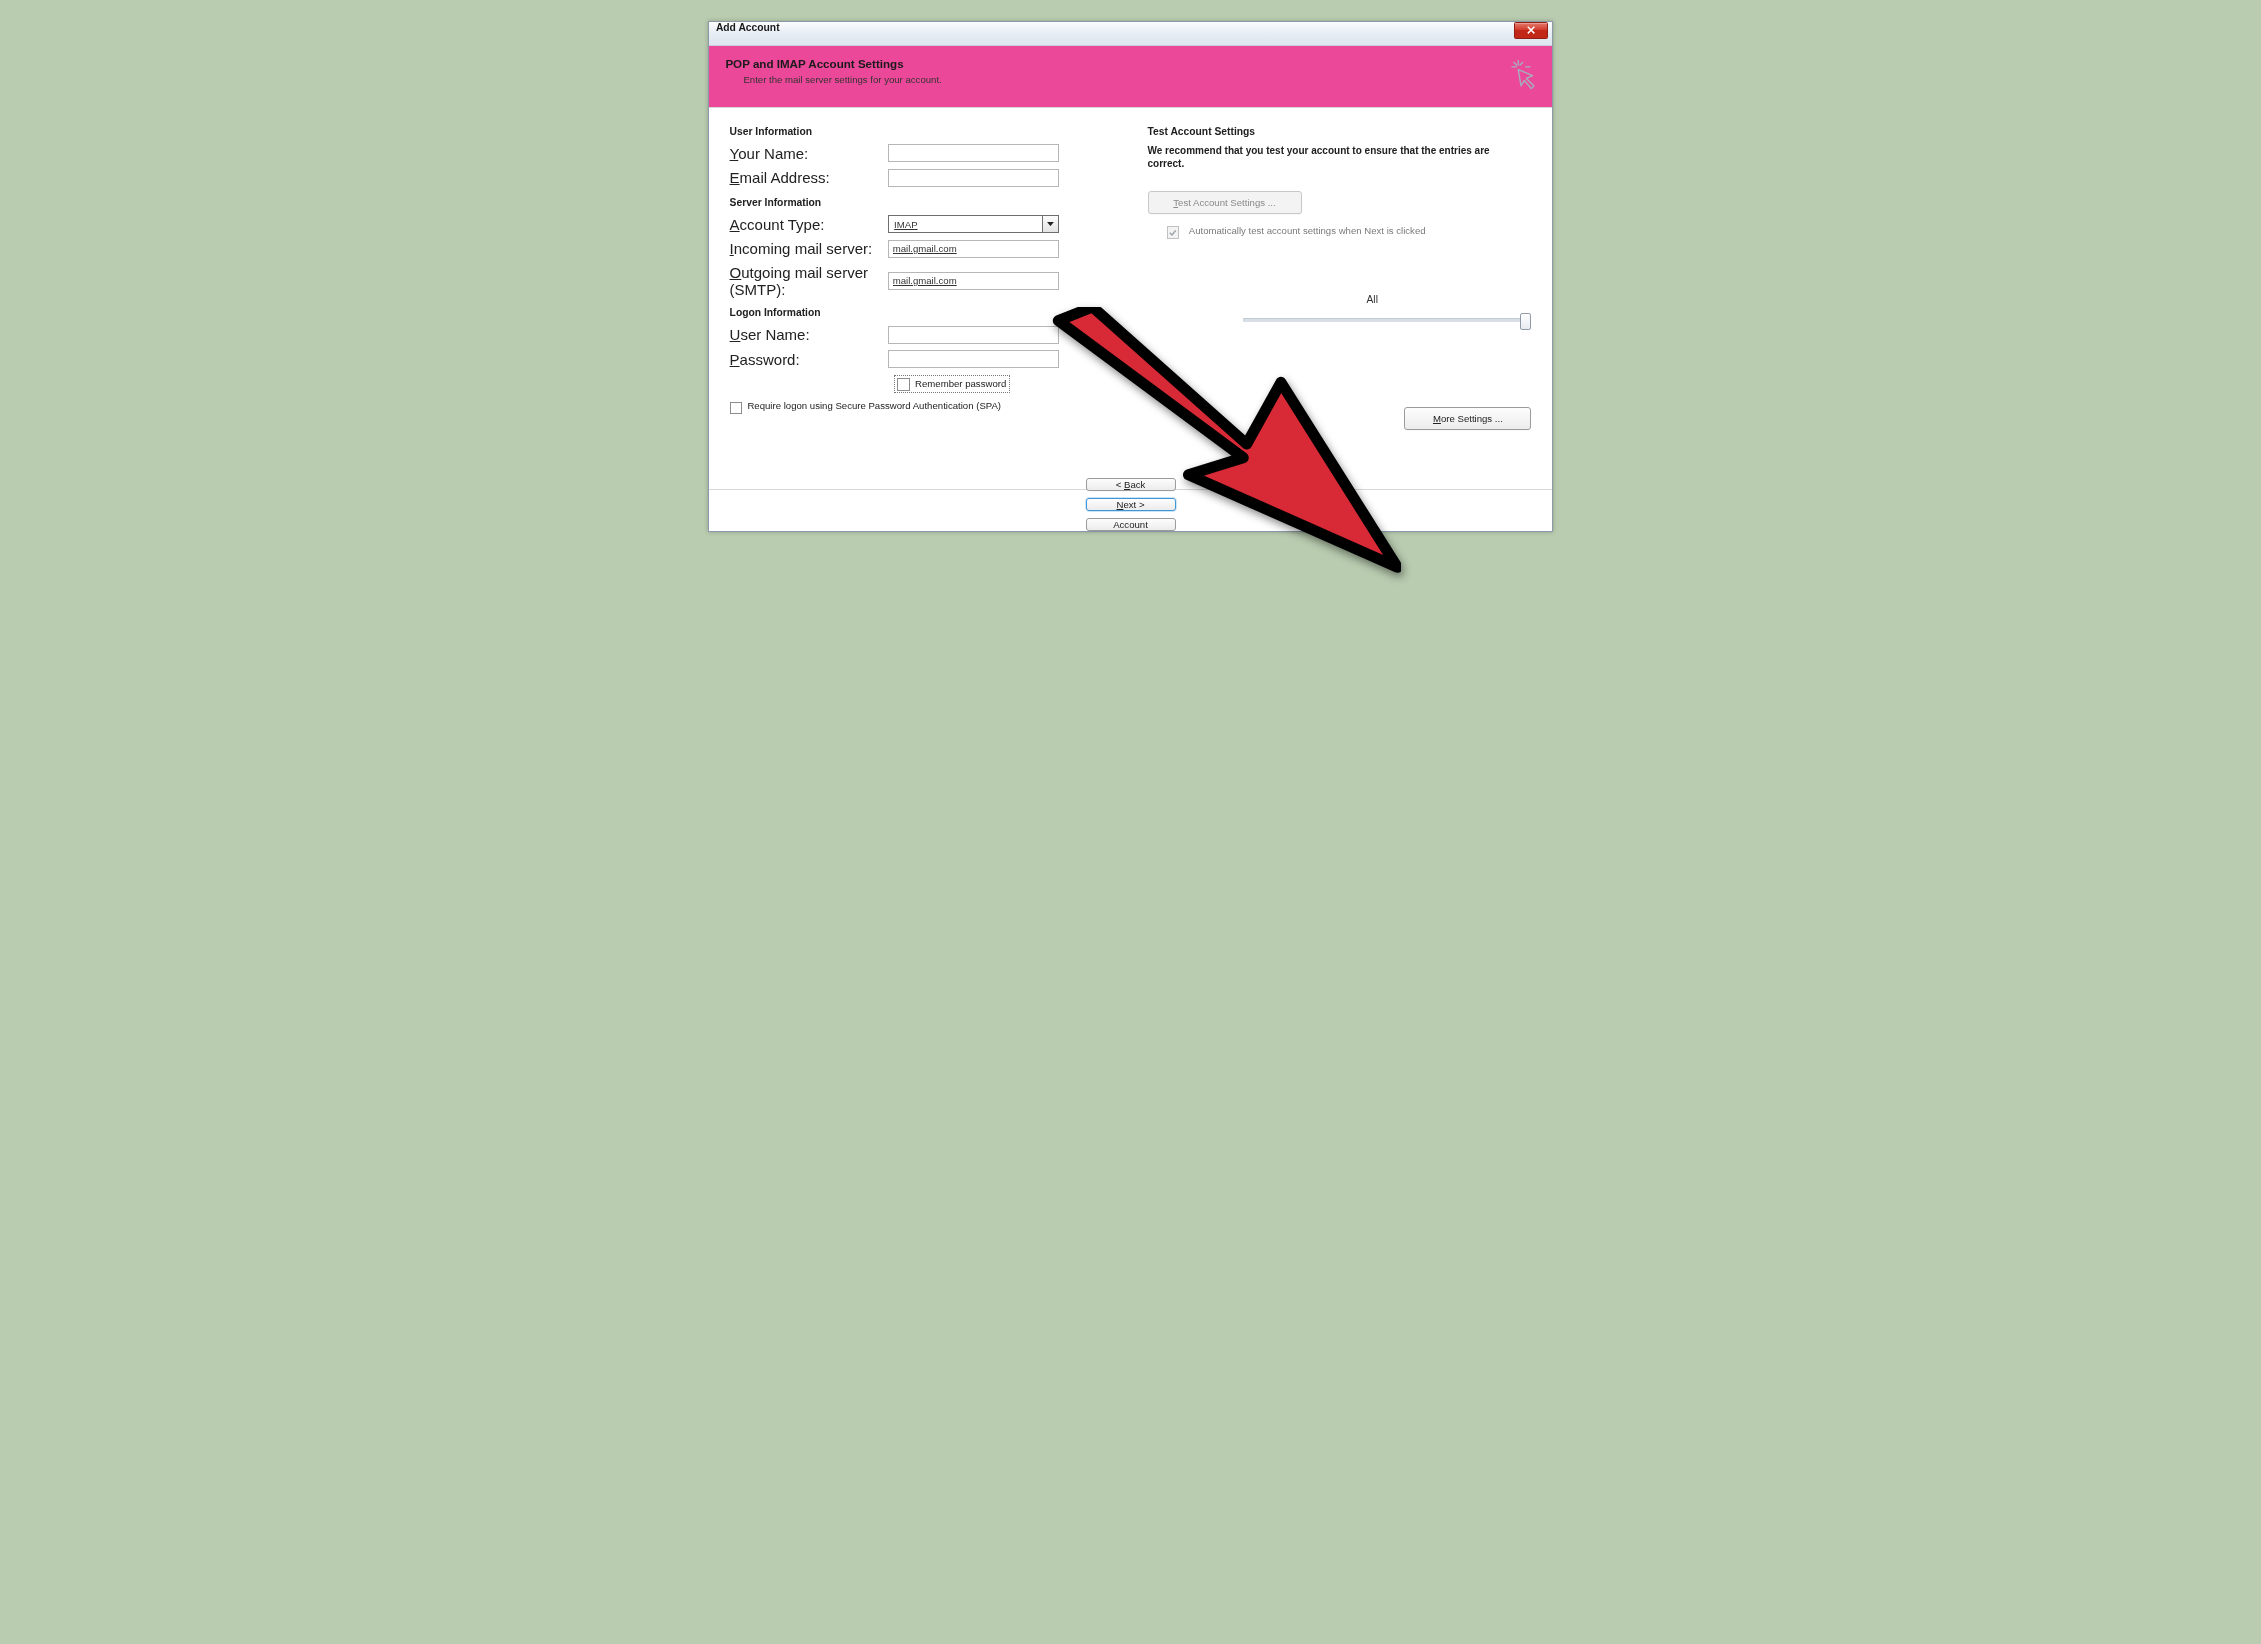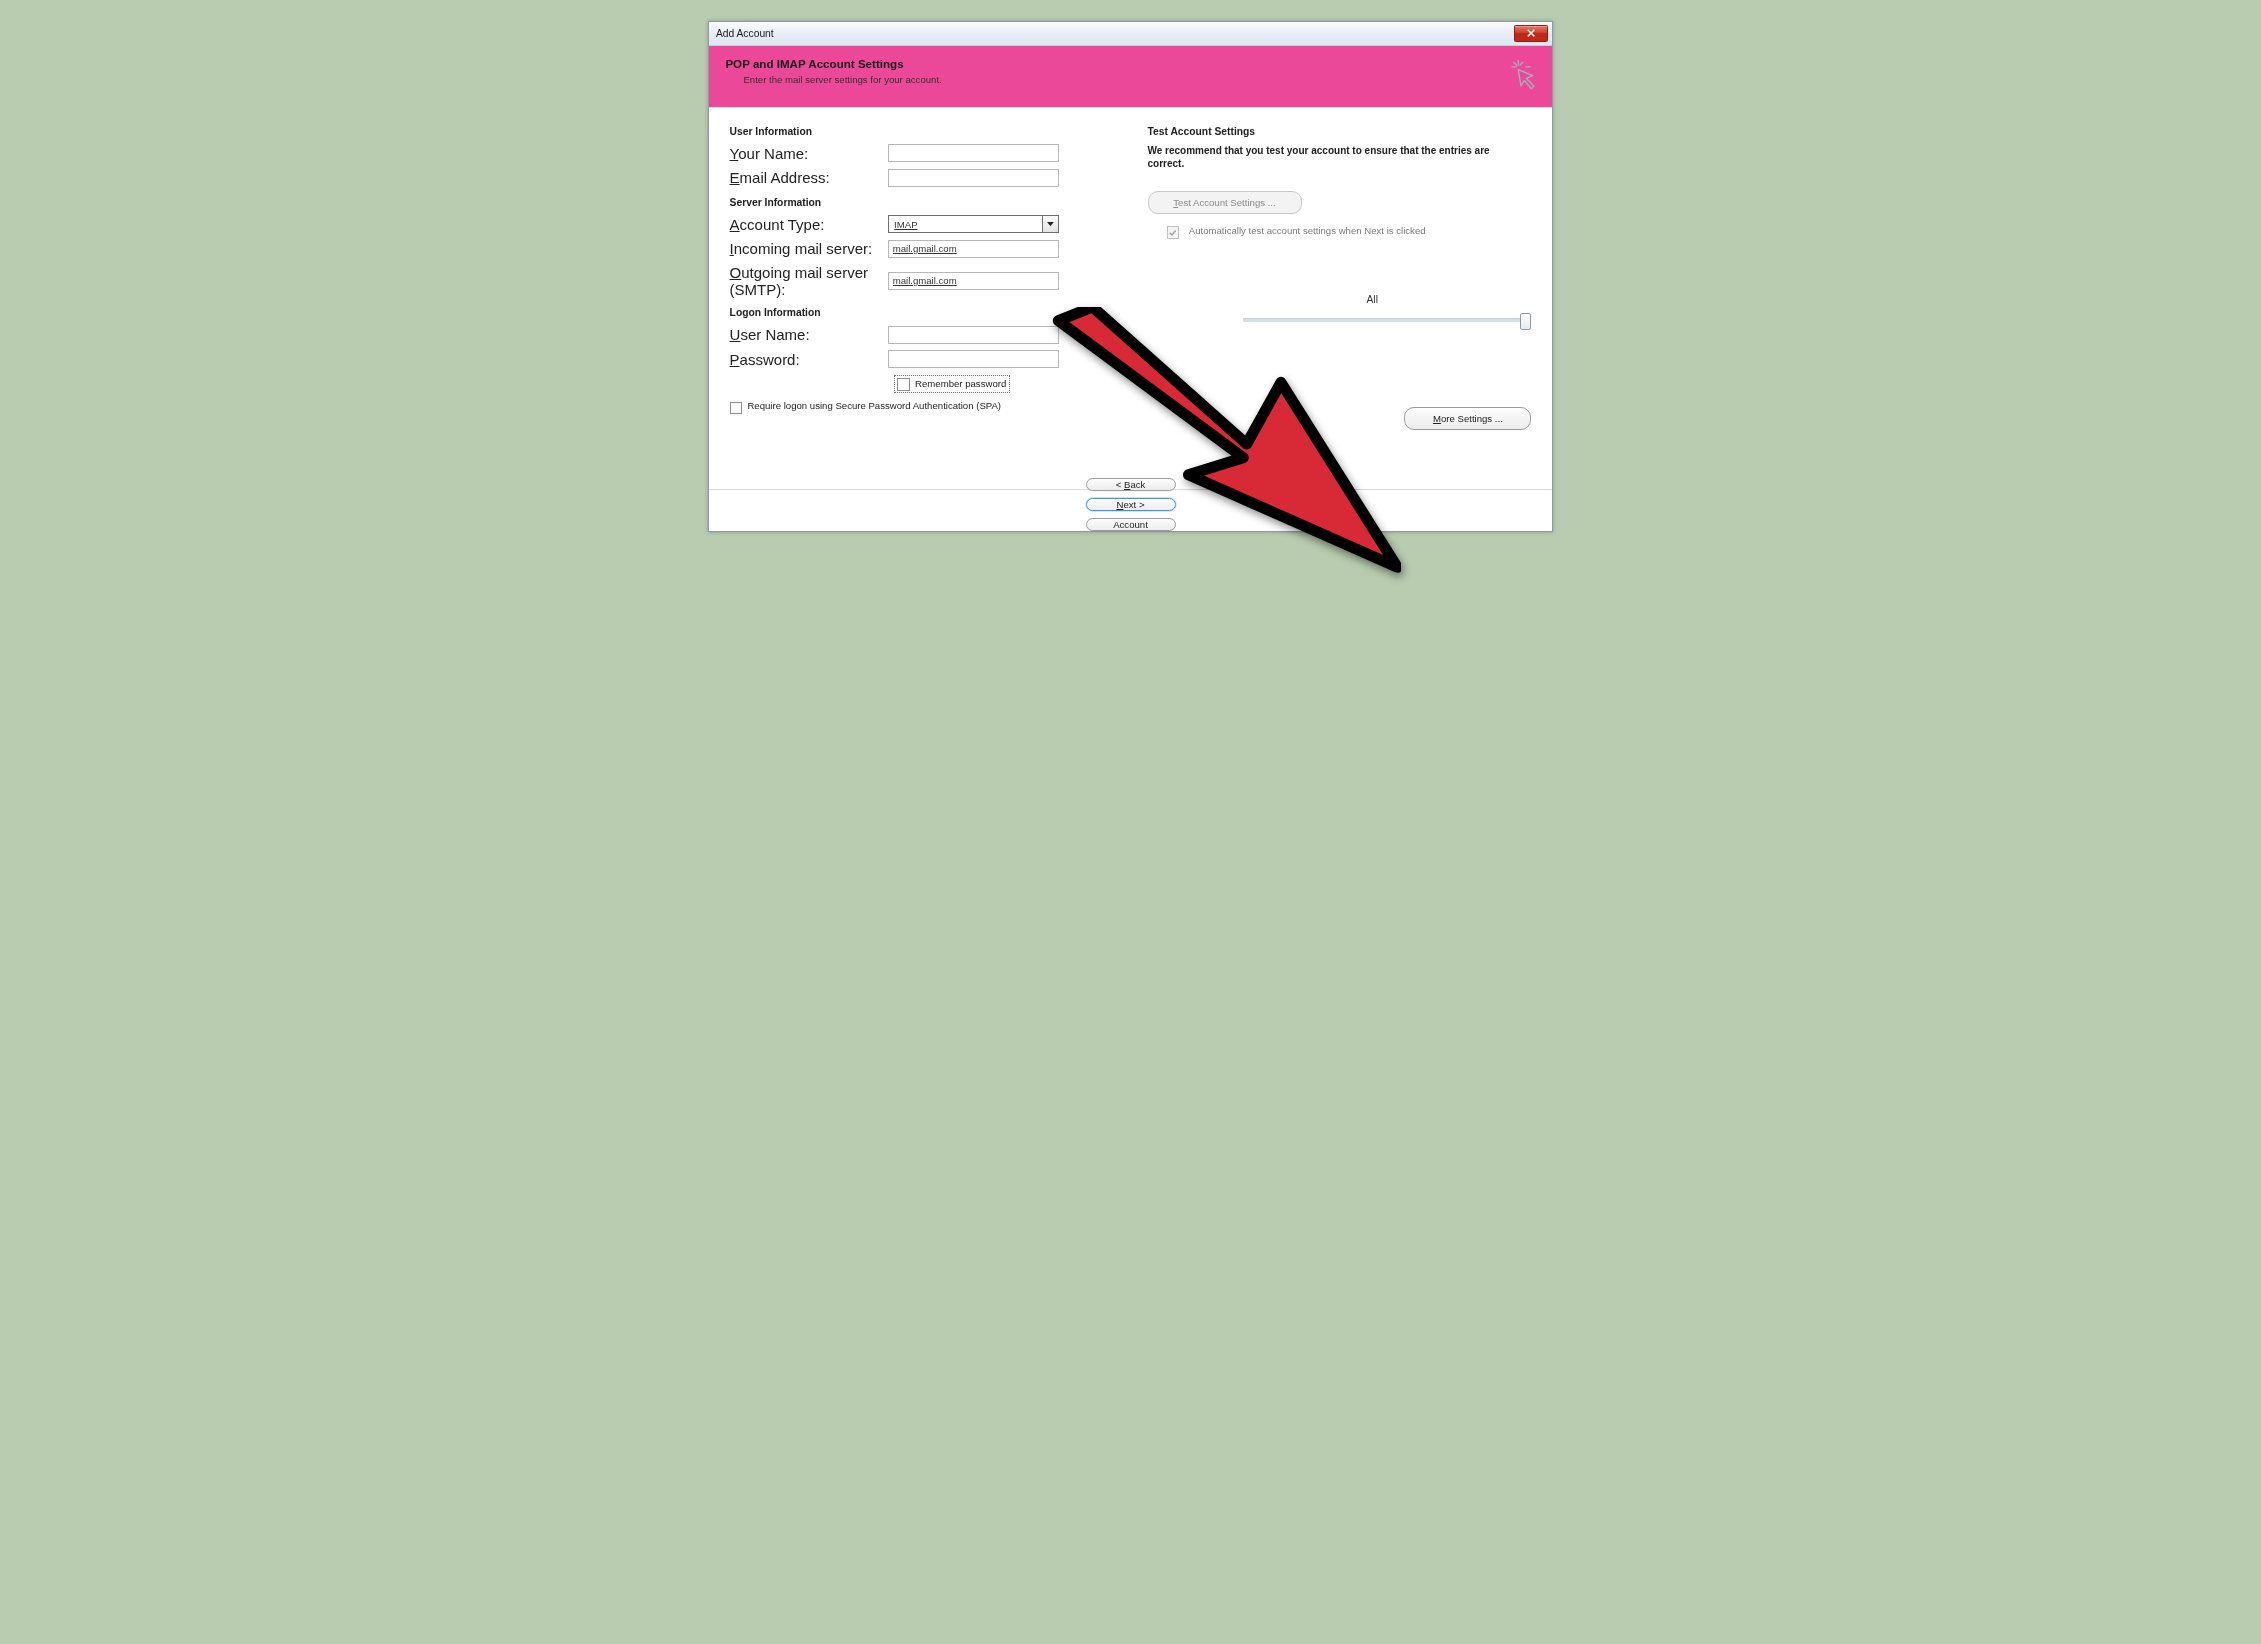--- a/index.html
+++ b/index.html
@@ -19,22 +19,23 @@
     width:843px;
     background:#ffffff;
     border:0.7px solid #8a9aa8;
     box-shadow:0 0 4.1px rgba(0,0,0,.25);
   }
   .titlebar{
     height:23px;
     background:linear-gradient(#fbfcfe,#e7edf5 50%,#dfe6ef);
     border-bottom:0.7px solid #c6d0dc;
     display:flex;
-    align-items:center;
+    align-items:flex-start;
     padding:0 4.1px 0 6.9px;
+    font-weight:bold;
   }
   .titlebar .title{
     font-size:10.3px;
     color:#1a1a1a;
   }
   .titlebar .spacer{flex:1;}
   .close-btn{
     width:31.5px;height:15px;
     border-radius:1.4px;
     background:linear-gradient(#e47a6f,#d23b2b 45%,#c22818 46%,#c22818);
@@ -132,21 +133,21 @@
     display:flex;align-items:center;justify-content:center;
   }
   .chk.checked{background:#fff;}
   .chk.checked svg{width:7.5px;height:7.5px;}
   .chk.disabled{background:#f3f3f3;border-color:#c0c0c0;}
   .btn{
     display:inline-flex;align-items:center;justify-content:center;
     min-width:82px;height:20.6px;padding:0 11px;
     background:linear-gradient(#fdfdfd,#ececec);
     border:0.7px solid #9b9b9b;
-    border-radius:10px;
+    border-radius:3px;
     font-size:9.6px;color:#222;
     box-shadow:0 0.7px 0 rgba(0,0,0,.04);
   }
   .btn.disabled{color:#8a8a8a;border-color:#c8c8c8;background:#f3f3f3;}
   .btn .u{text-decoration:underline;}
   .slider-track{
     position:absolute;
     right:0;top:192px;width:288px;height:2.7px;background:#d8dee6;border-top:0.7px solid #c2cad4;
   }
   .slider-thumb{

